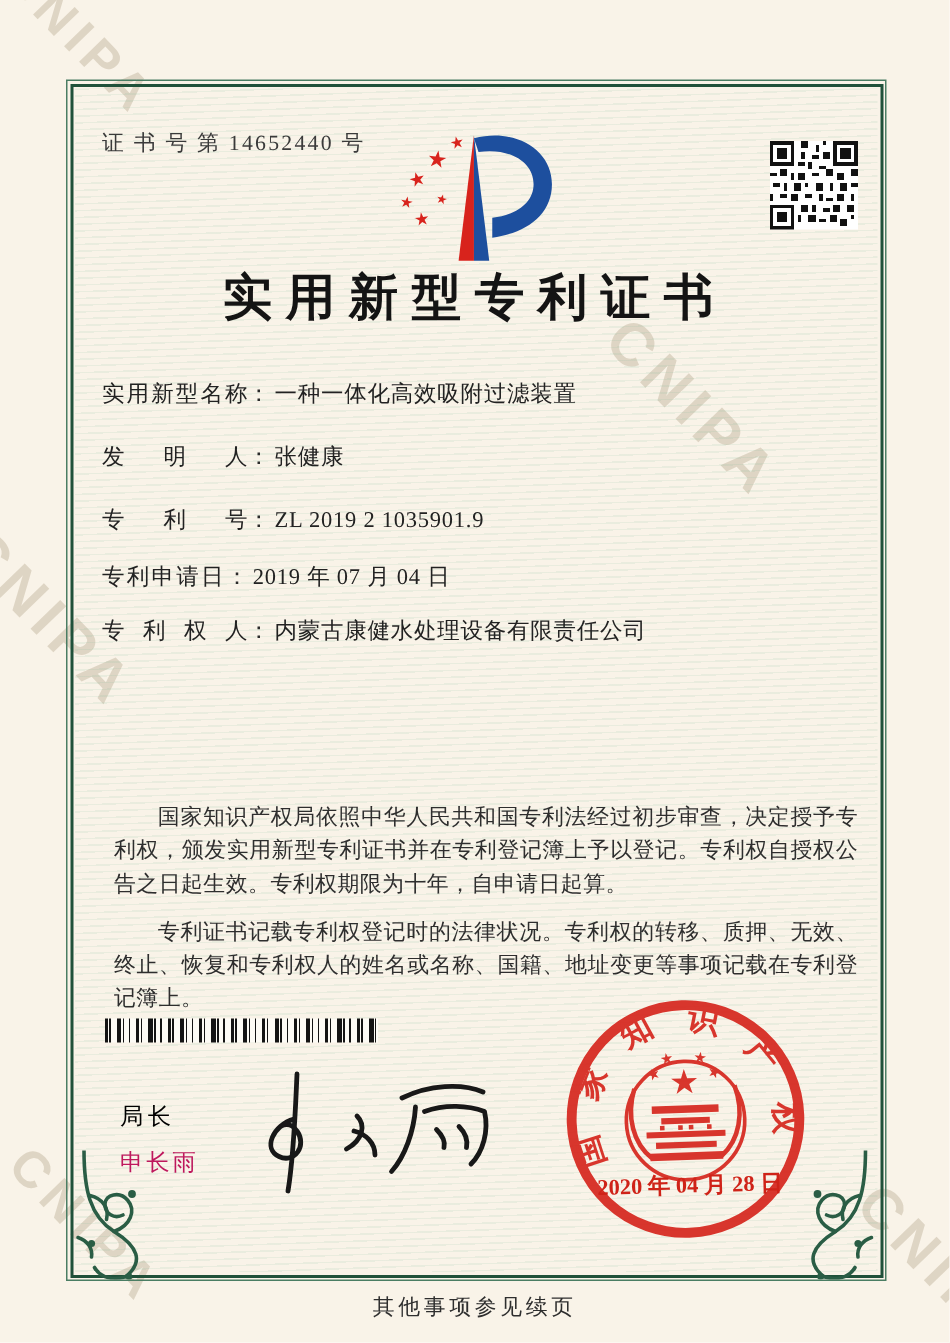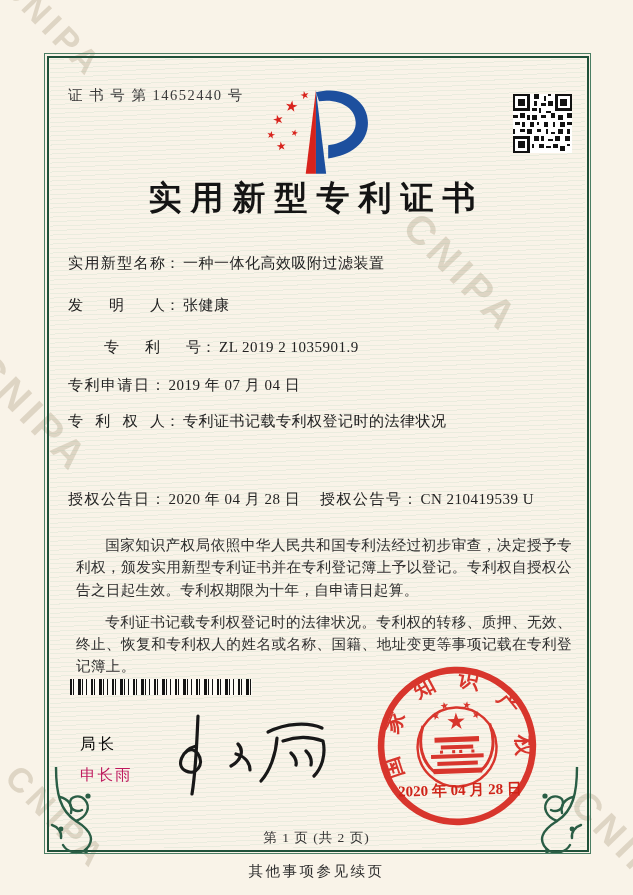--- a/index.html
+++ b/index.html
@@ -131,36 +131,28 @@
   </svg>
 
   <div class="doc-title">实用新型专利证书</div>
 
   <div class="row" style="top:295px;">
     <span class="flabel">发明人</span><span class="colon">：</span><span class="fvalue">张健康</span>
   </div>
   <div class="row" style="top:253px;">
     <span class="flabel">实用新型名称</span><span class="colon">：</span><span class="fvalue">一种一体化高效吸附过滤装置</span>
   </div>
-  <div class="row" style="top:337px;margin-left:36px;">
+  <div class="row" style="top:337px;">
     <span class="flabel">专利号</span><span class="colon">：</span><span class="fvalue">ZL 2019 2 1035901.9</span>
   </div>
   <div class="row" style="top:375px;">
     <span class="flabel tight">专利申请日</span><span class="colon">：</span><span class="fvalue">2019 年 07 月 04 日</span>
   </div>
   <div class="row" style="top:411px;">
-    <span class="flabel">专利权人</span><span class="colon">：</span><span class="fvalue">专利证书记载专利权登记时的法律状况</span>
-  </div>
-  <div class="row" style="top:489px;">
-    <span>
-      <span class="flabel tight">授权公告日</span><span class="colon">：</span><span class="fvalue">2020 年 04 月 28 日</span>
-    </span>
-    <span class="grant-col2">
-      <span class="flabel tight">授权公告号</span><span class="colon">：</span><span class="fvalue">CN 210419539 U</span>
-    </span>
+    <span class="flabel">专利权人</span><span class="colon">：</span><span class="fvalue">内蒙古康健水处理设备有限责任公司</span>
   </div>
 
   <div class="paras">
     <p>国家知识产权局依照中华人民共和国专利法经过初步审查，决定授予专利权，颁发实用新型专利证书并在专利登记簿上予以登记。专利权自授权公告之日起生效。专利权期限为十年，自申请日起算。</p>
     <p>专利证书记载专利权登记时的法律状况。专利权的转移、质押、无效、终止、恢复和专利权人的姓名或名称、国籍、地址变更等事项记载在专利登记簿上。</p>
   </div>
 
   <div class="barcode"></div>
 
   <div class="sig-title">局长</div>
@@ -229,16 +221,15 @@
       <path d="M38,84 C30,87 21,85 17,78"></path>
       <path d="M6,58 C12,60 16,65 15,71"></path>
     </g>
     <g fill="#2a5d45">
       <circle cx="42" cy="29" r="2.6"></circle>
         <circle cx="15" cy="62" r="2.4"></circle>
         <circle cx="40" cy="84" r="2.2"></circle>
     </g>
   </svg>
 
-  <div class="page-info">第 1 页 (共 2 页)</div>
   <div class="foot-note">其他事项参见续页</div>
 
 </div>
 
 </body></html>

